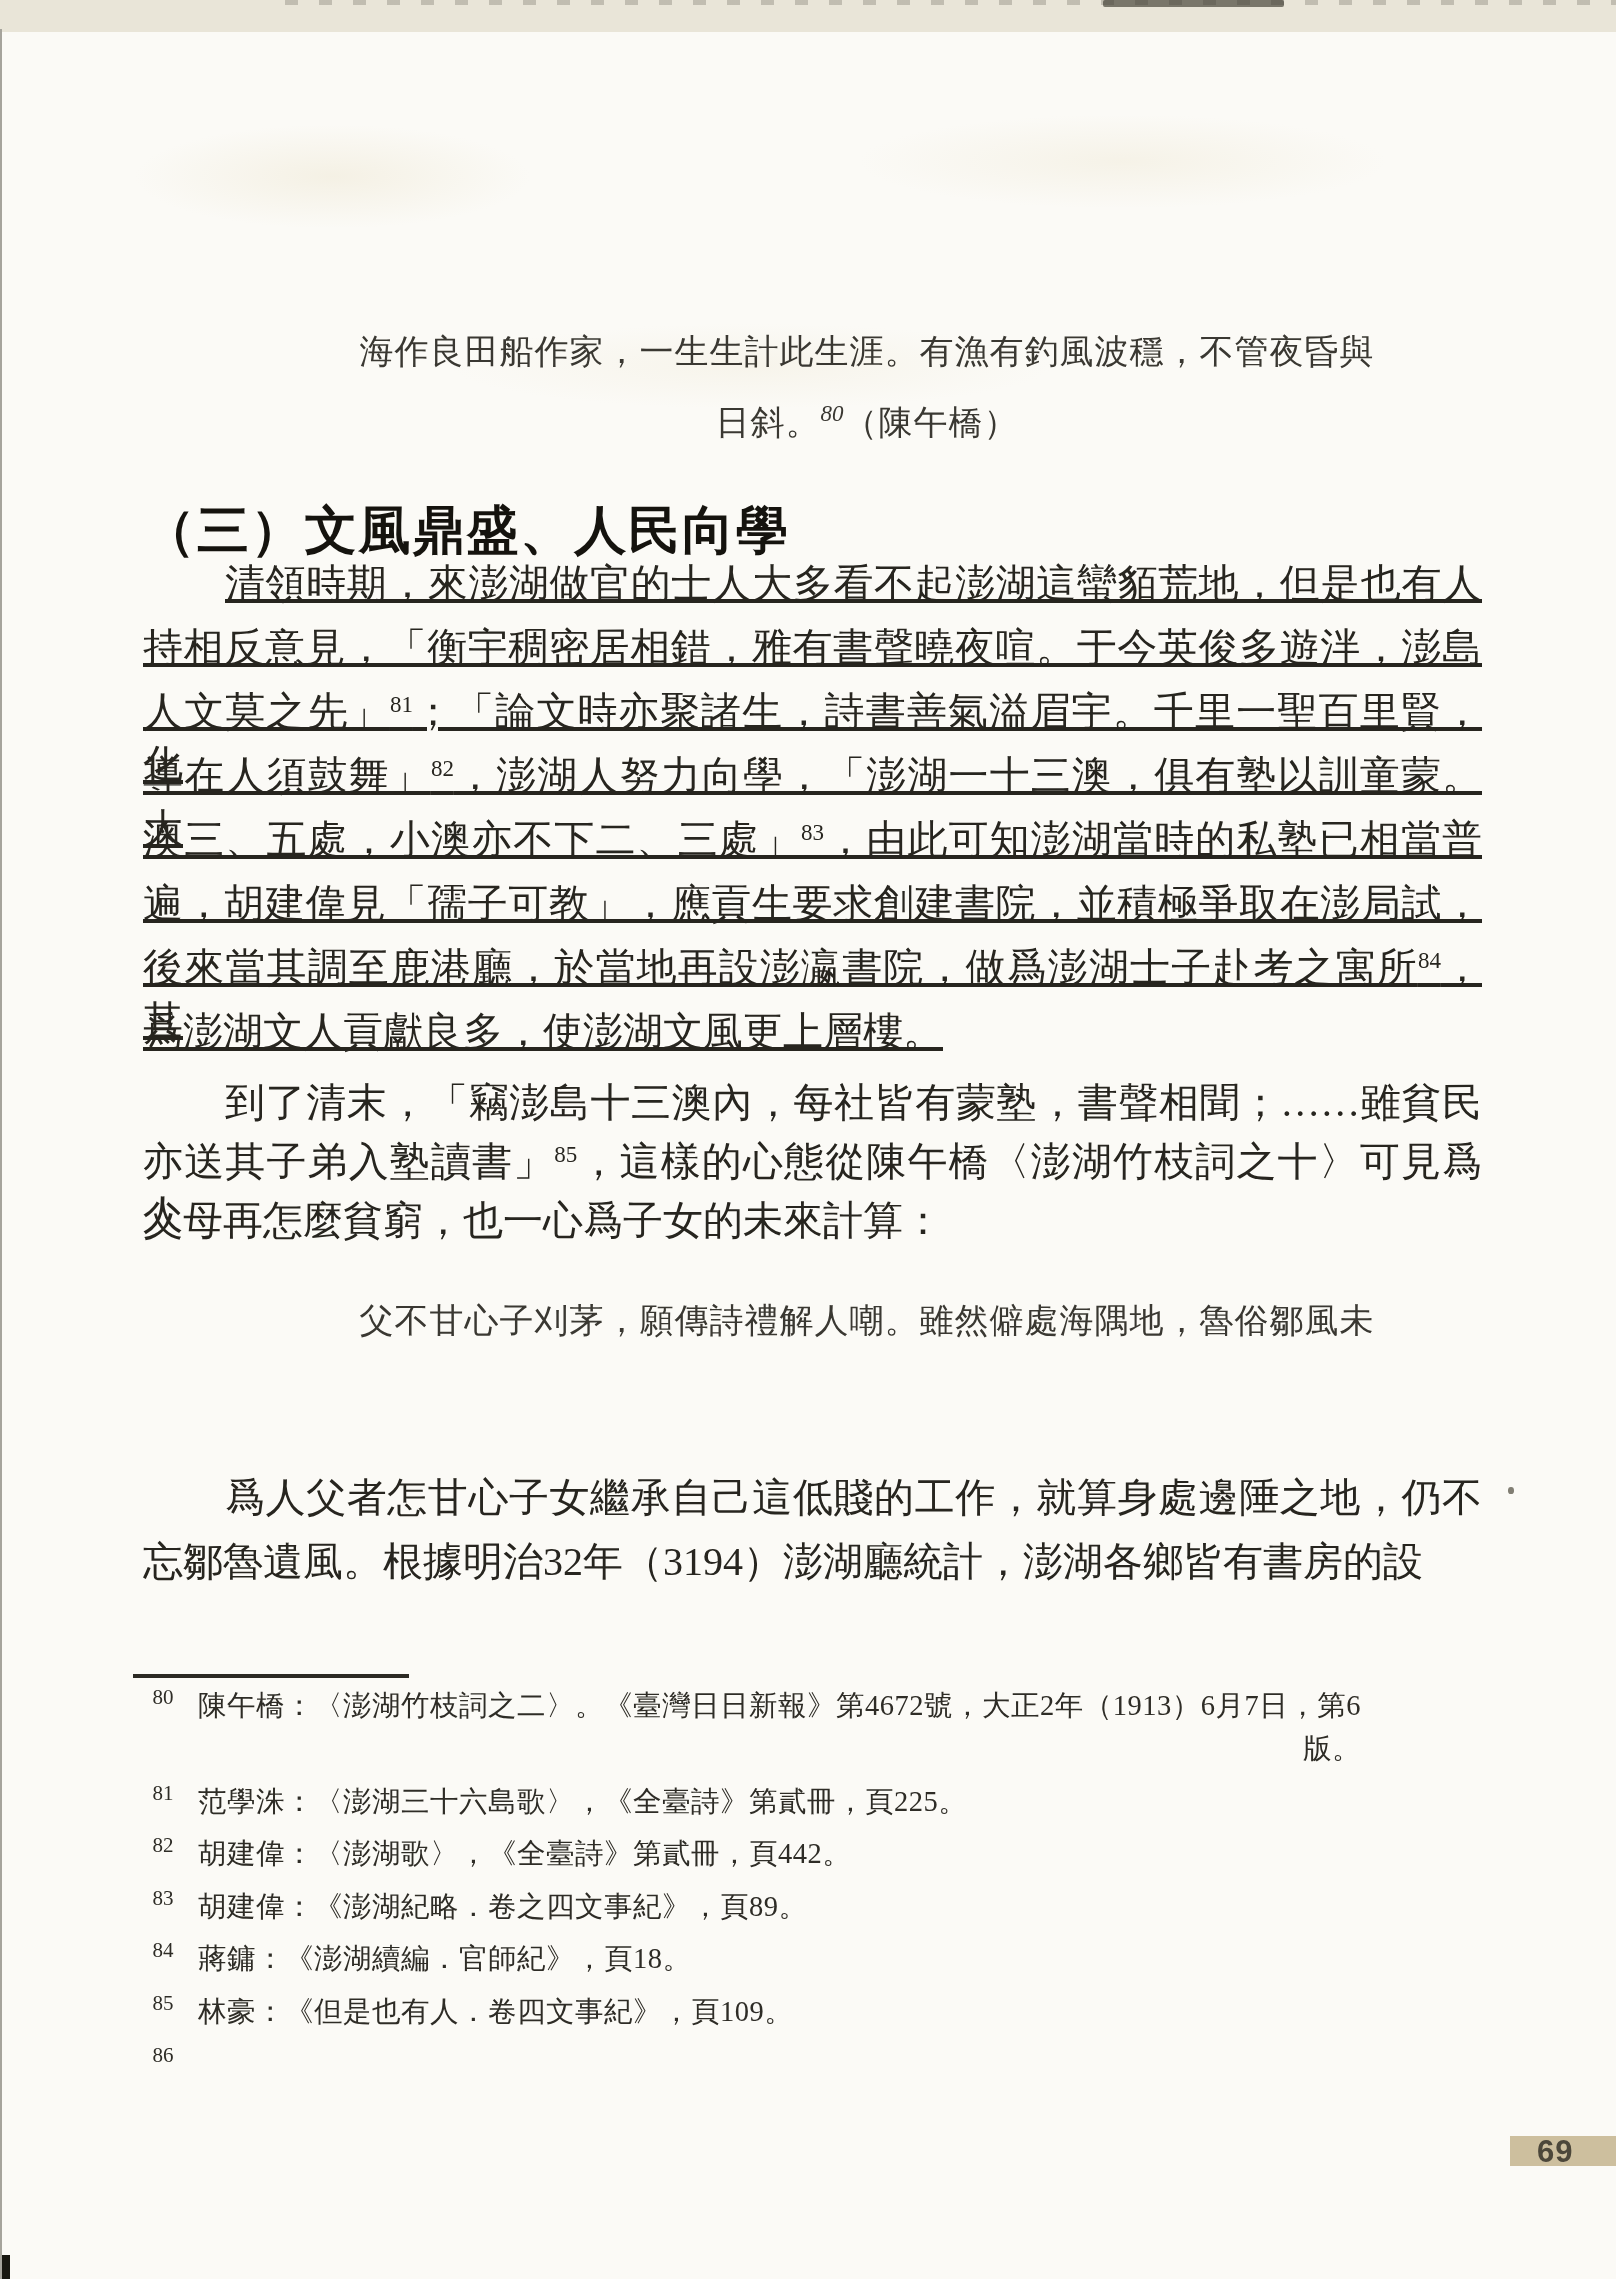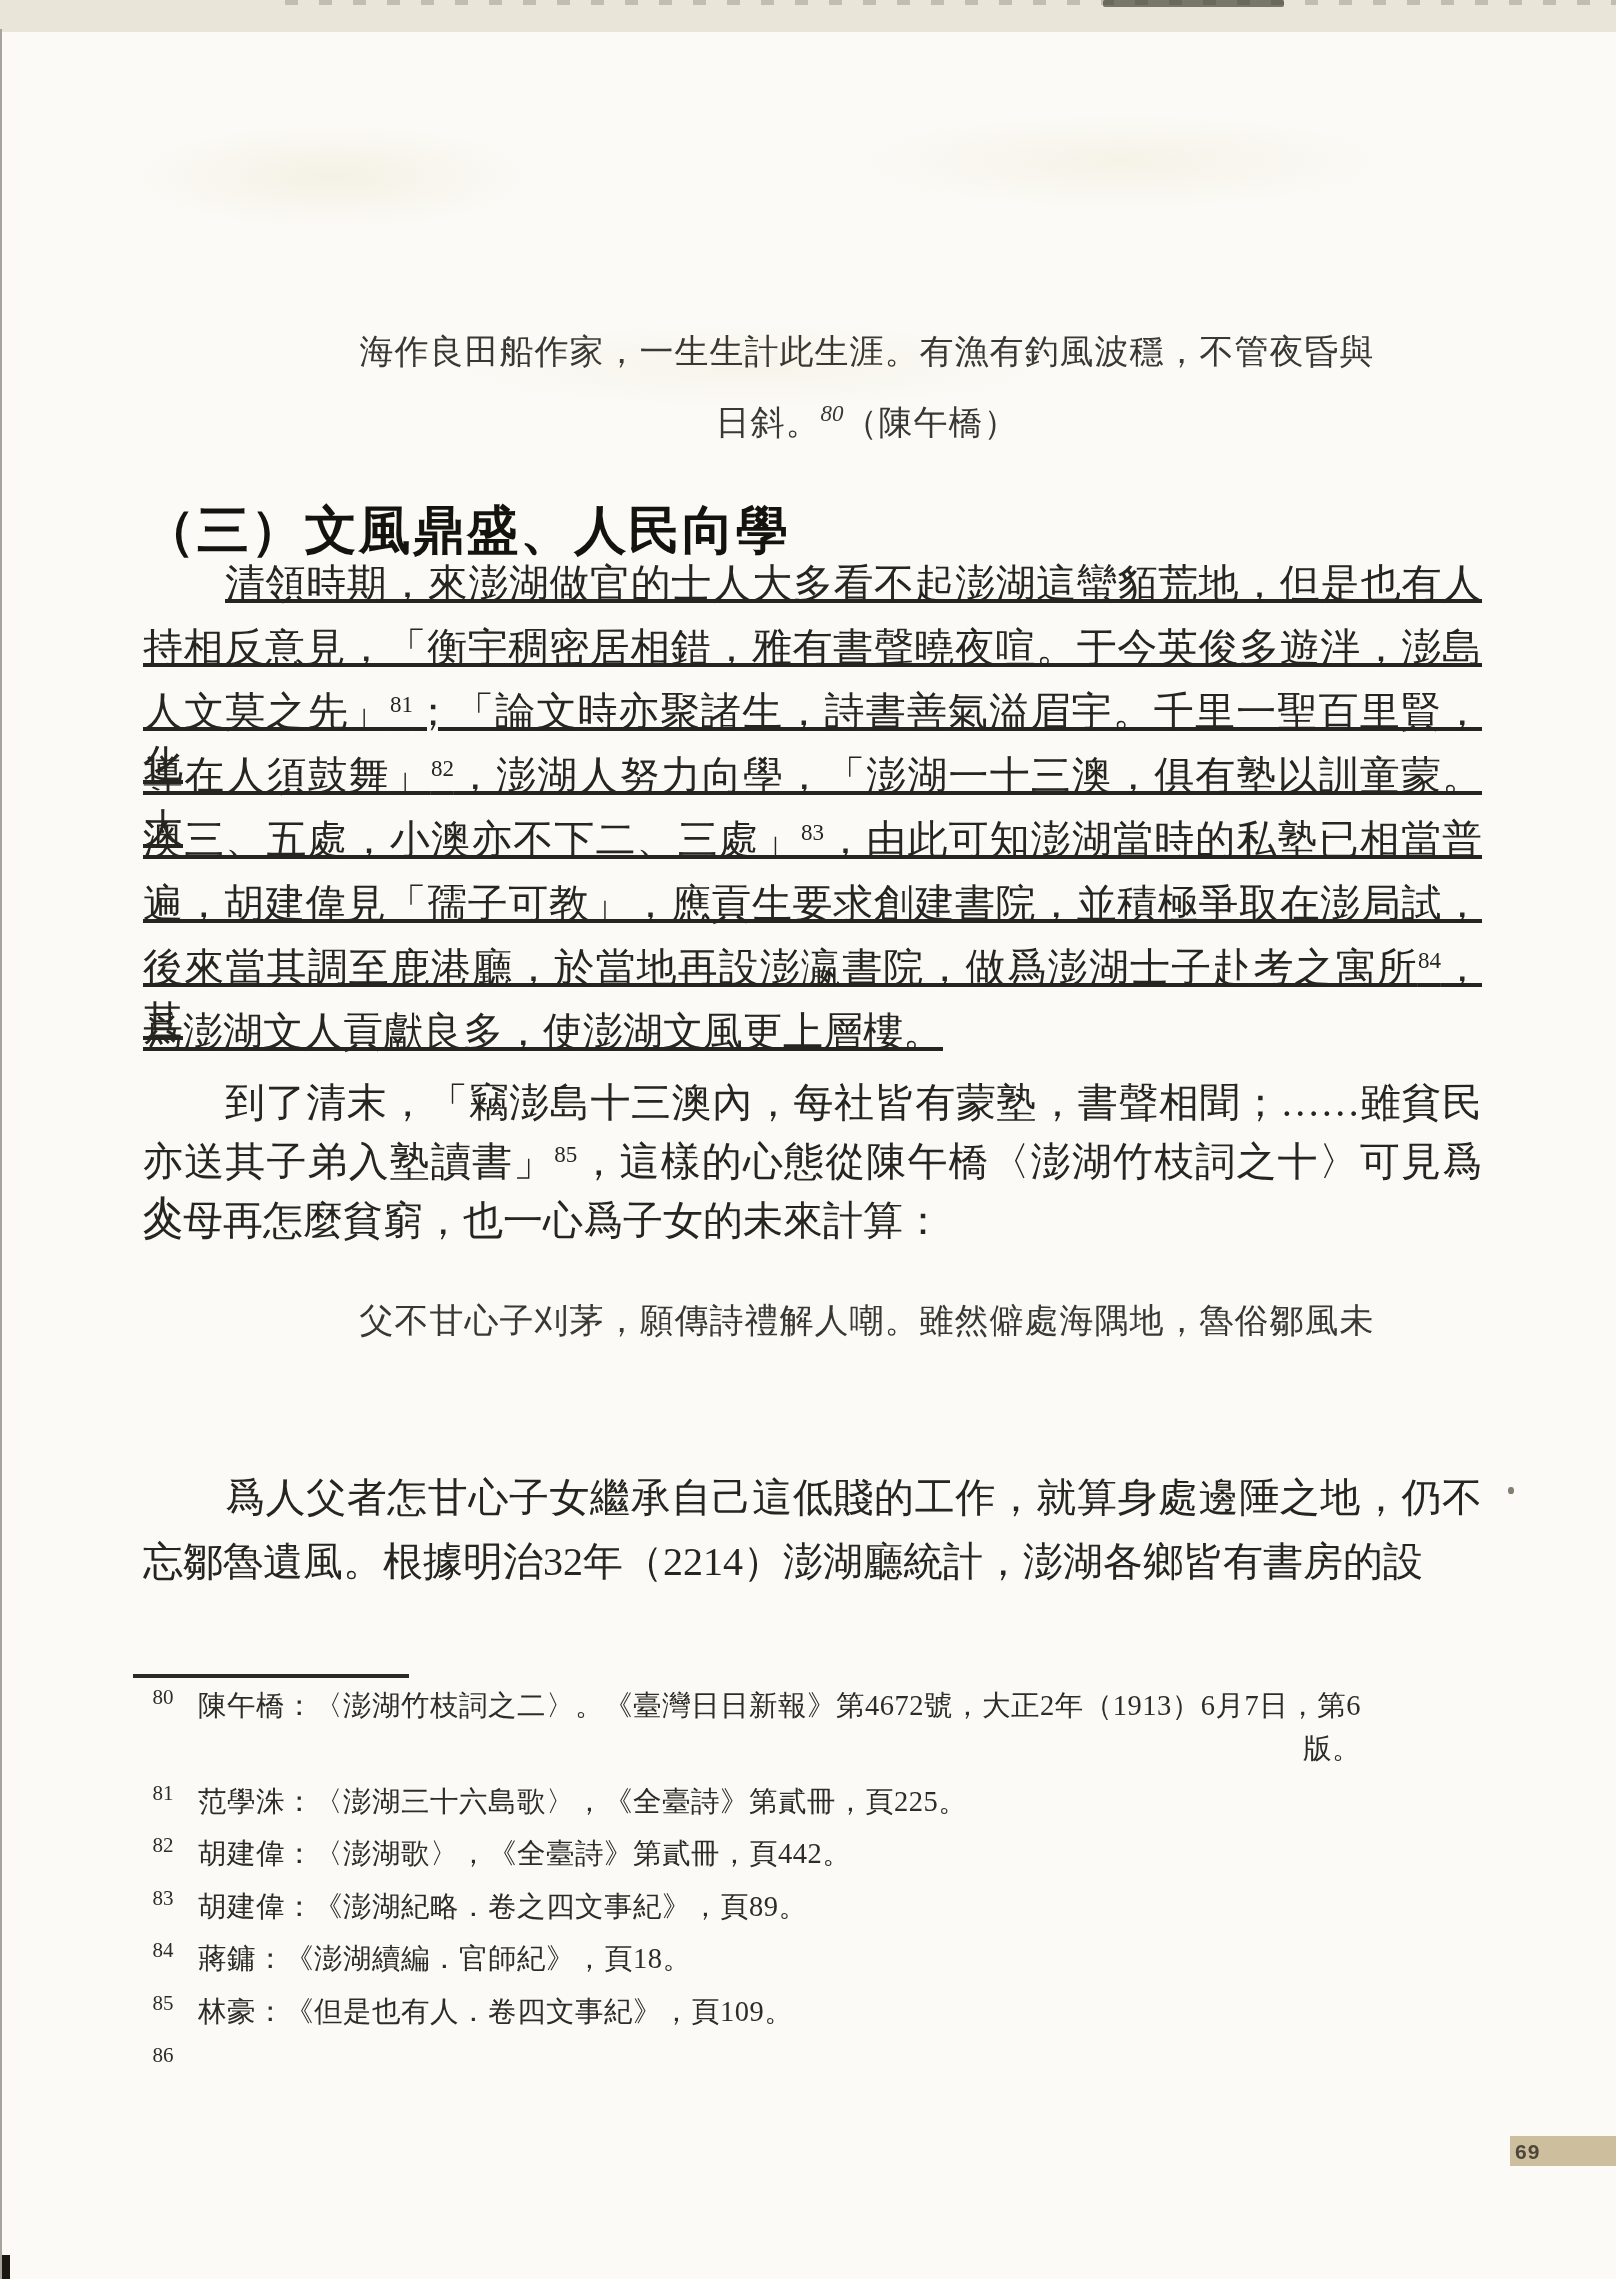--- a/index.html
+++ b/index.html
@@ -50,22 +50,22 @@
   sup{font-size:23px;line-height:0;letter-spacing:0;vertical-align:13.3px;}
 
   .fn-rule{position:absolute;left:133px;top:1674px;width:276px;height:3.8px;background:#2c2a24;}
   #footnotes{position:absolute;left:143px;top:1687px;width:1360px;}
   .footnote{display:flex;margin-bottom:9.5px;}
   .fn-num{flex:0 0 55px;font-size:21px;padding-left:9.5px;box-sizing:border-box;position:relative;top:-1.9px;color:#2e2c26;}
   .fn-body{font-size:28.5px;color:#2e2c26;letter-spacing:0.5px;}
   .fn-line{height:43px;line-height:38px;text-align:right;}
 
   .page-label{position:absolute;left:1510px;top:2136px;width:107px;height:30px;background:#cdbf9e;}
-  .page-label span{display:block;padding-left:5px;font-family:"Liberation Sans","DejaVu Sans",sans-serif;
-    font-size:21px;line-height:31px;color:#4c473a;font-weight:bold;letter-spacing:1px;}
+  .page-label span{display:block;padding-left:27px;font-family:"Liberation Sans","DejaVu Sans",sans-serif;
+    font-size:31px;line-height:31px;color:#4c473a;font-weight:bold;letter-spacing:1px;}
 </style>
 </head>
 <body>
 
 <div class="page">
 
   <div class="top-strip"></div>
   <div class="top-dashes"></div>
   <div class="top-dark-seg"></div>
   <div class="left-line"></div>
@@ -97,21 +97,21 @@
       <div class="line fill">亦送其子弟入塾讀書」<sup>85</sup>，這樣的心態從陳午橋〈澎湖竹枝詞之十〉可見爲人</div>
       <div class="line">父母再怎麼貧窮，也一心爲子女的未來計算：</div>
     </div>
 
   <div id="quote2" class="abs quote">
       <div class="line">父不甘心子刈茅，願傳詩禮解人嘲。雖然僻處海隅地，魯俗鄒風未</div>
     </div>
 
   <div id="para3" class="abs para">
       <div class="line indent fill">爲人父者怎甘心子女繼承自己這低賤的工作，就算身處邊陲之地，仍不</div>
-      <div class="line">忘鄒魯遺風。根據明治32年（2214）澎湖廳統計，澎湖各鄉皆有書房的設</div>
+      <div class="line">忘鄒魯遺風。根據明治32年（3194）澎湖廳統計，澎湖各鄉皆有書房的設</div>
     </div>
 
   <div class="fn-rule"></div>
   <div id="footnotes">
       <div class="footnote">
         <span class="fn-num">80</span>
         <div class="fn-body">
           <div class="fn-line">陳午橋：〈澎湖竹枝詞之二〉。《臺灣日日新報》第4672號，大正2年（1913）6月7日，第6</div>
           <div class="fn-line">版。</div>
         </div>

